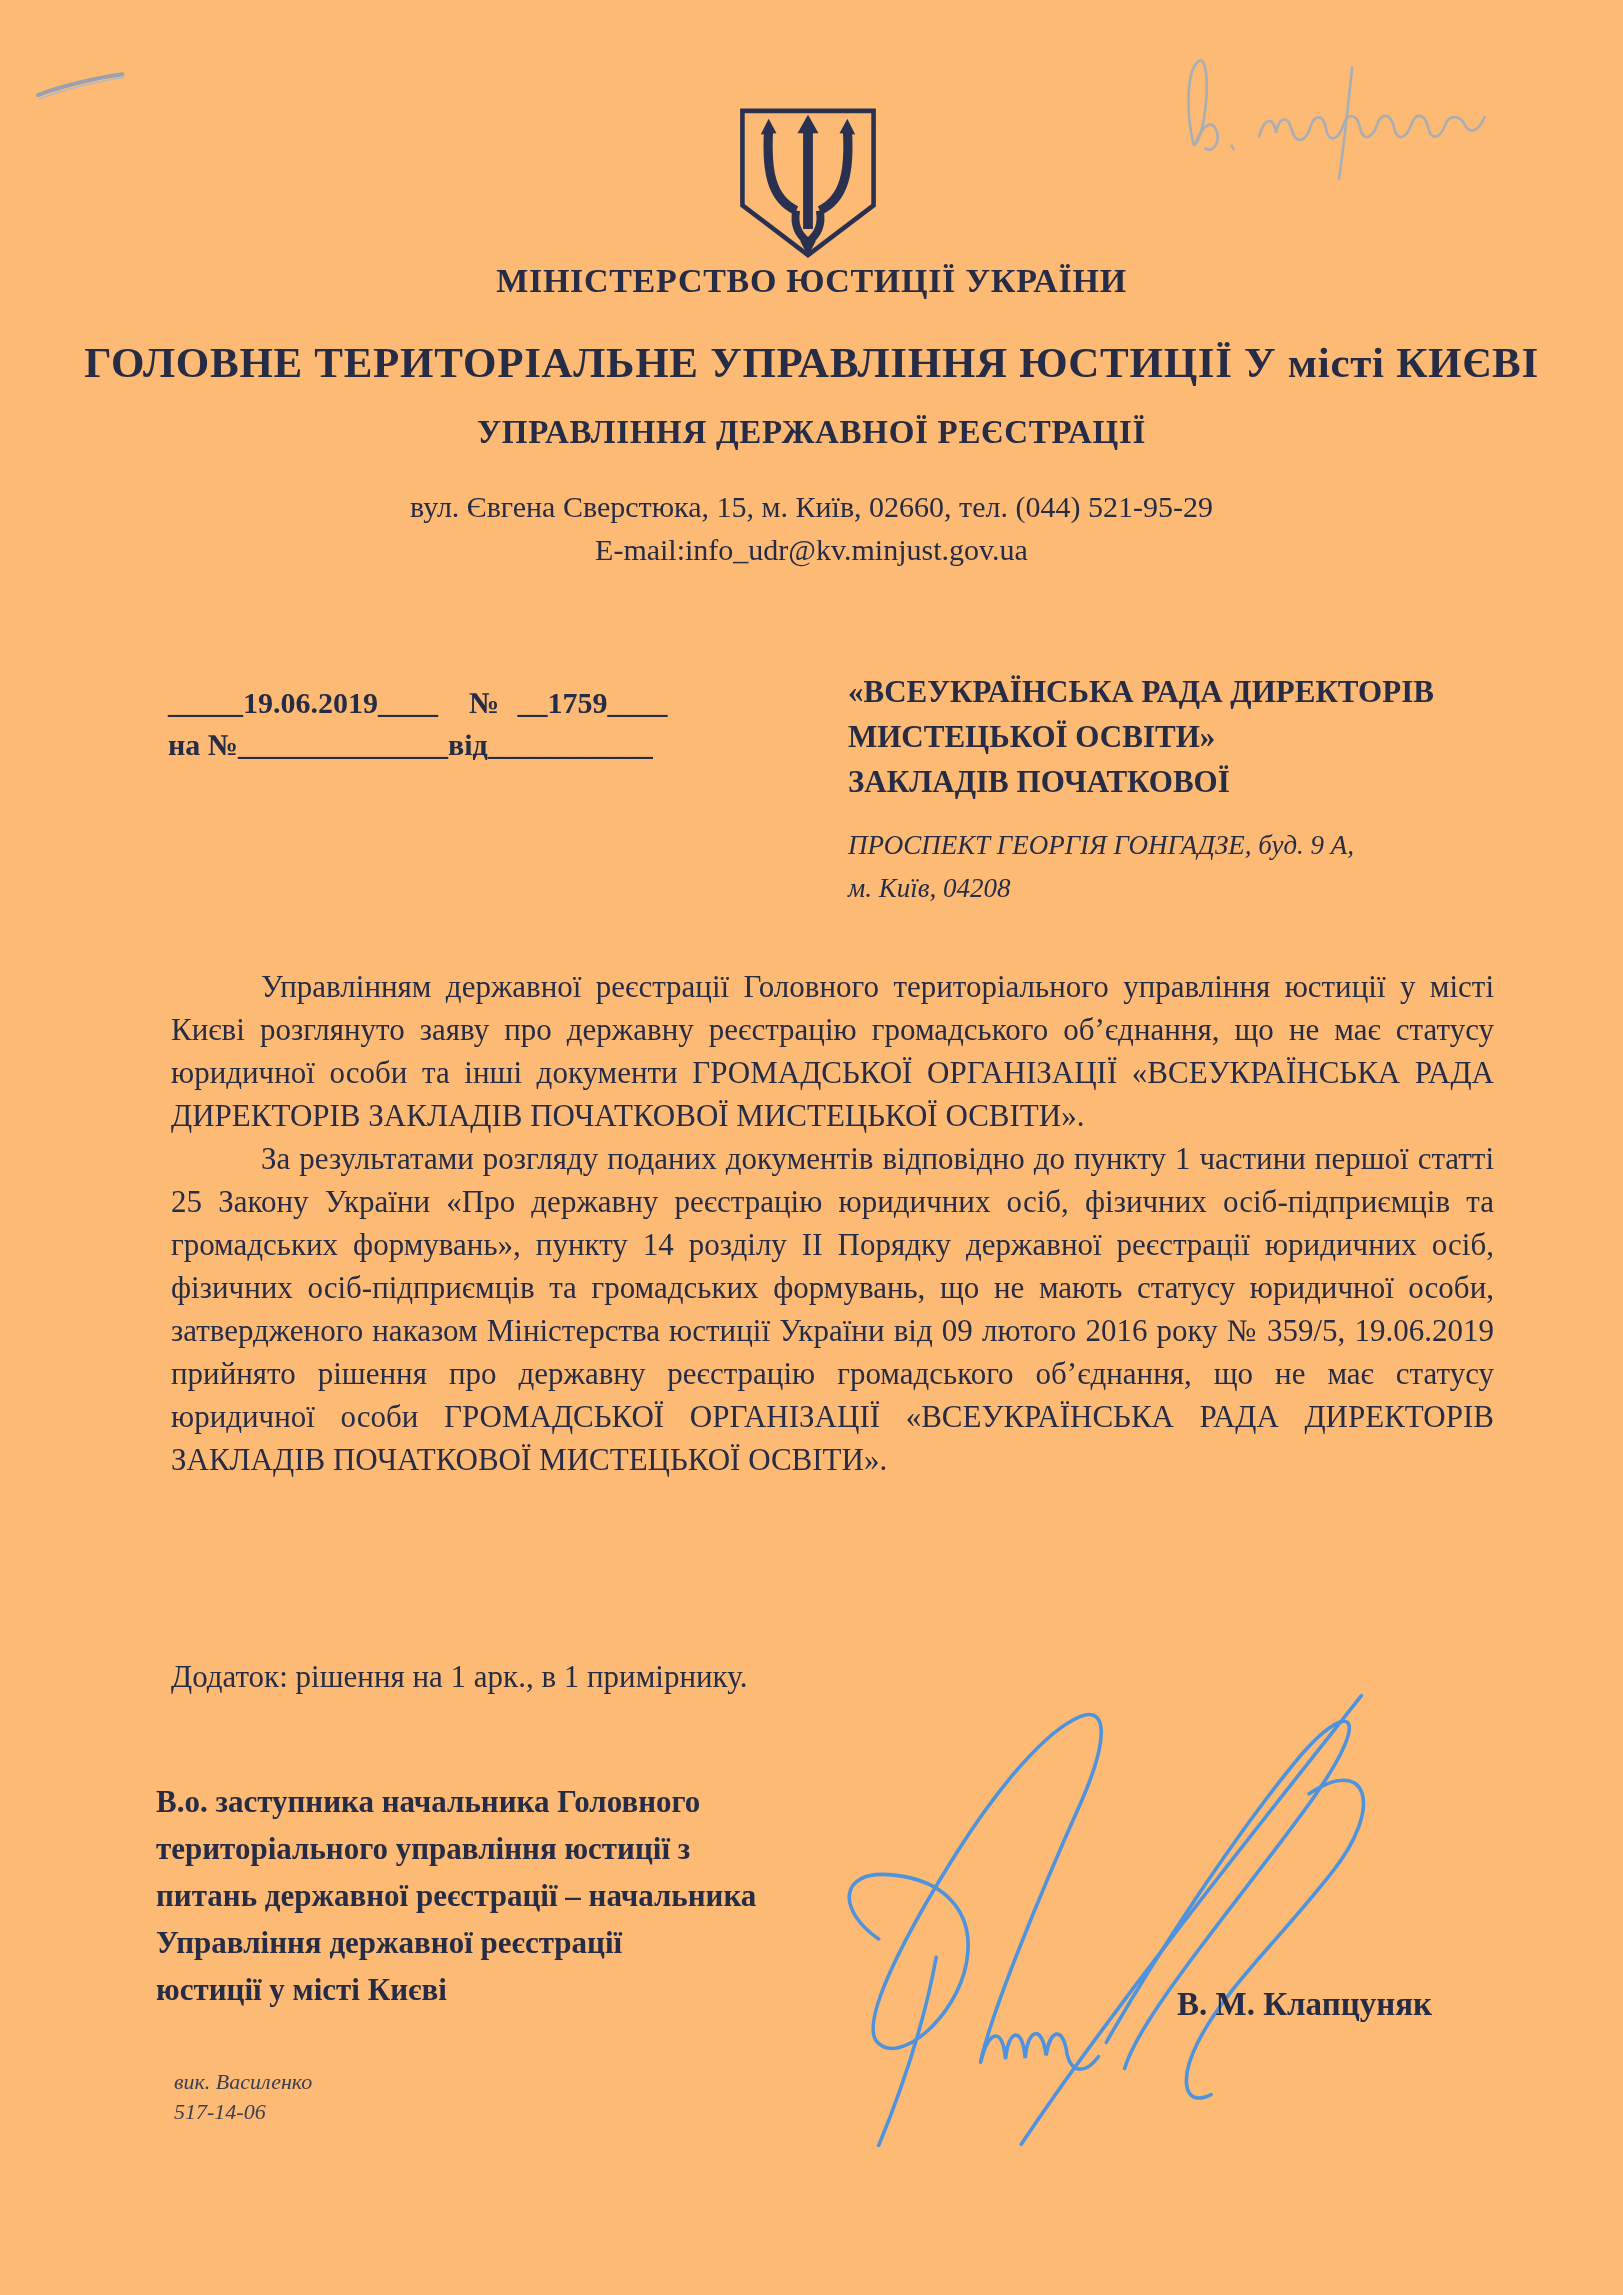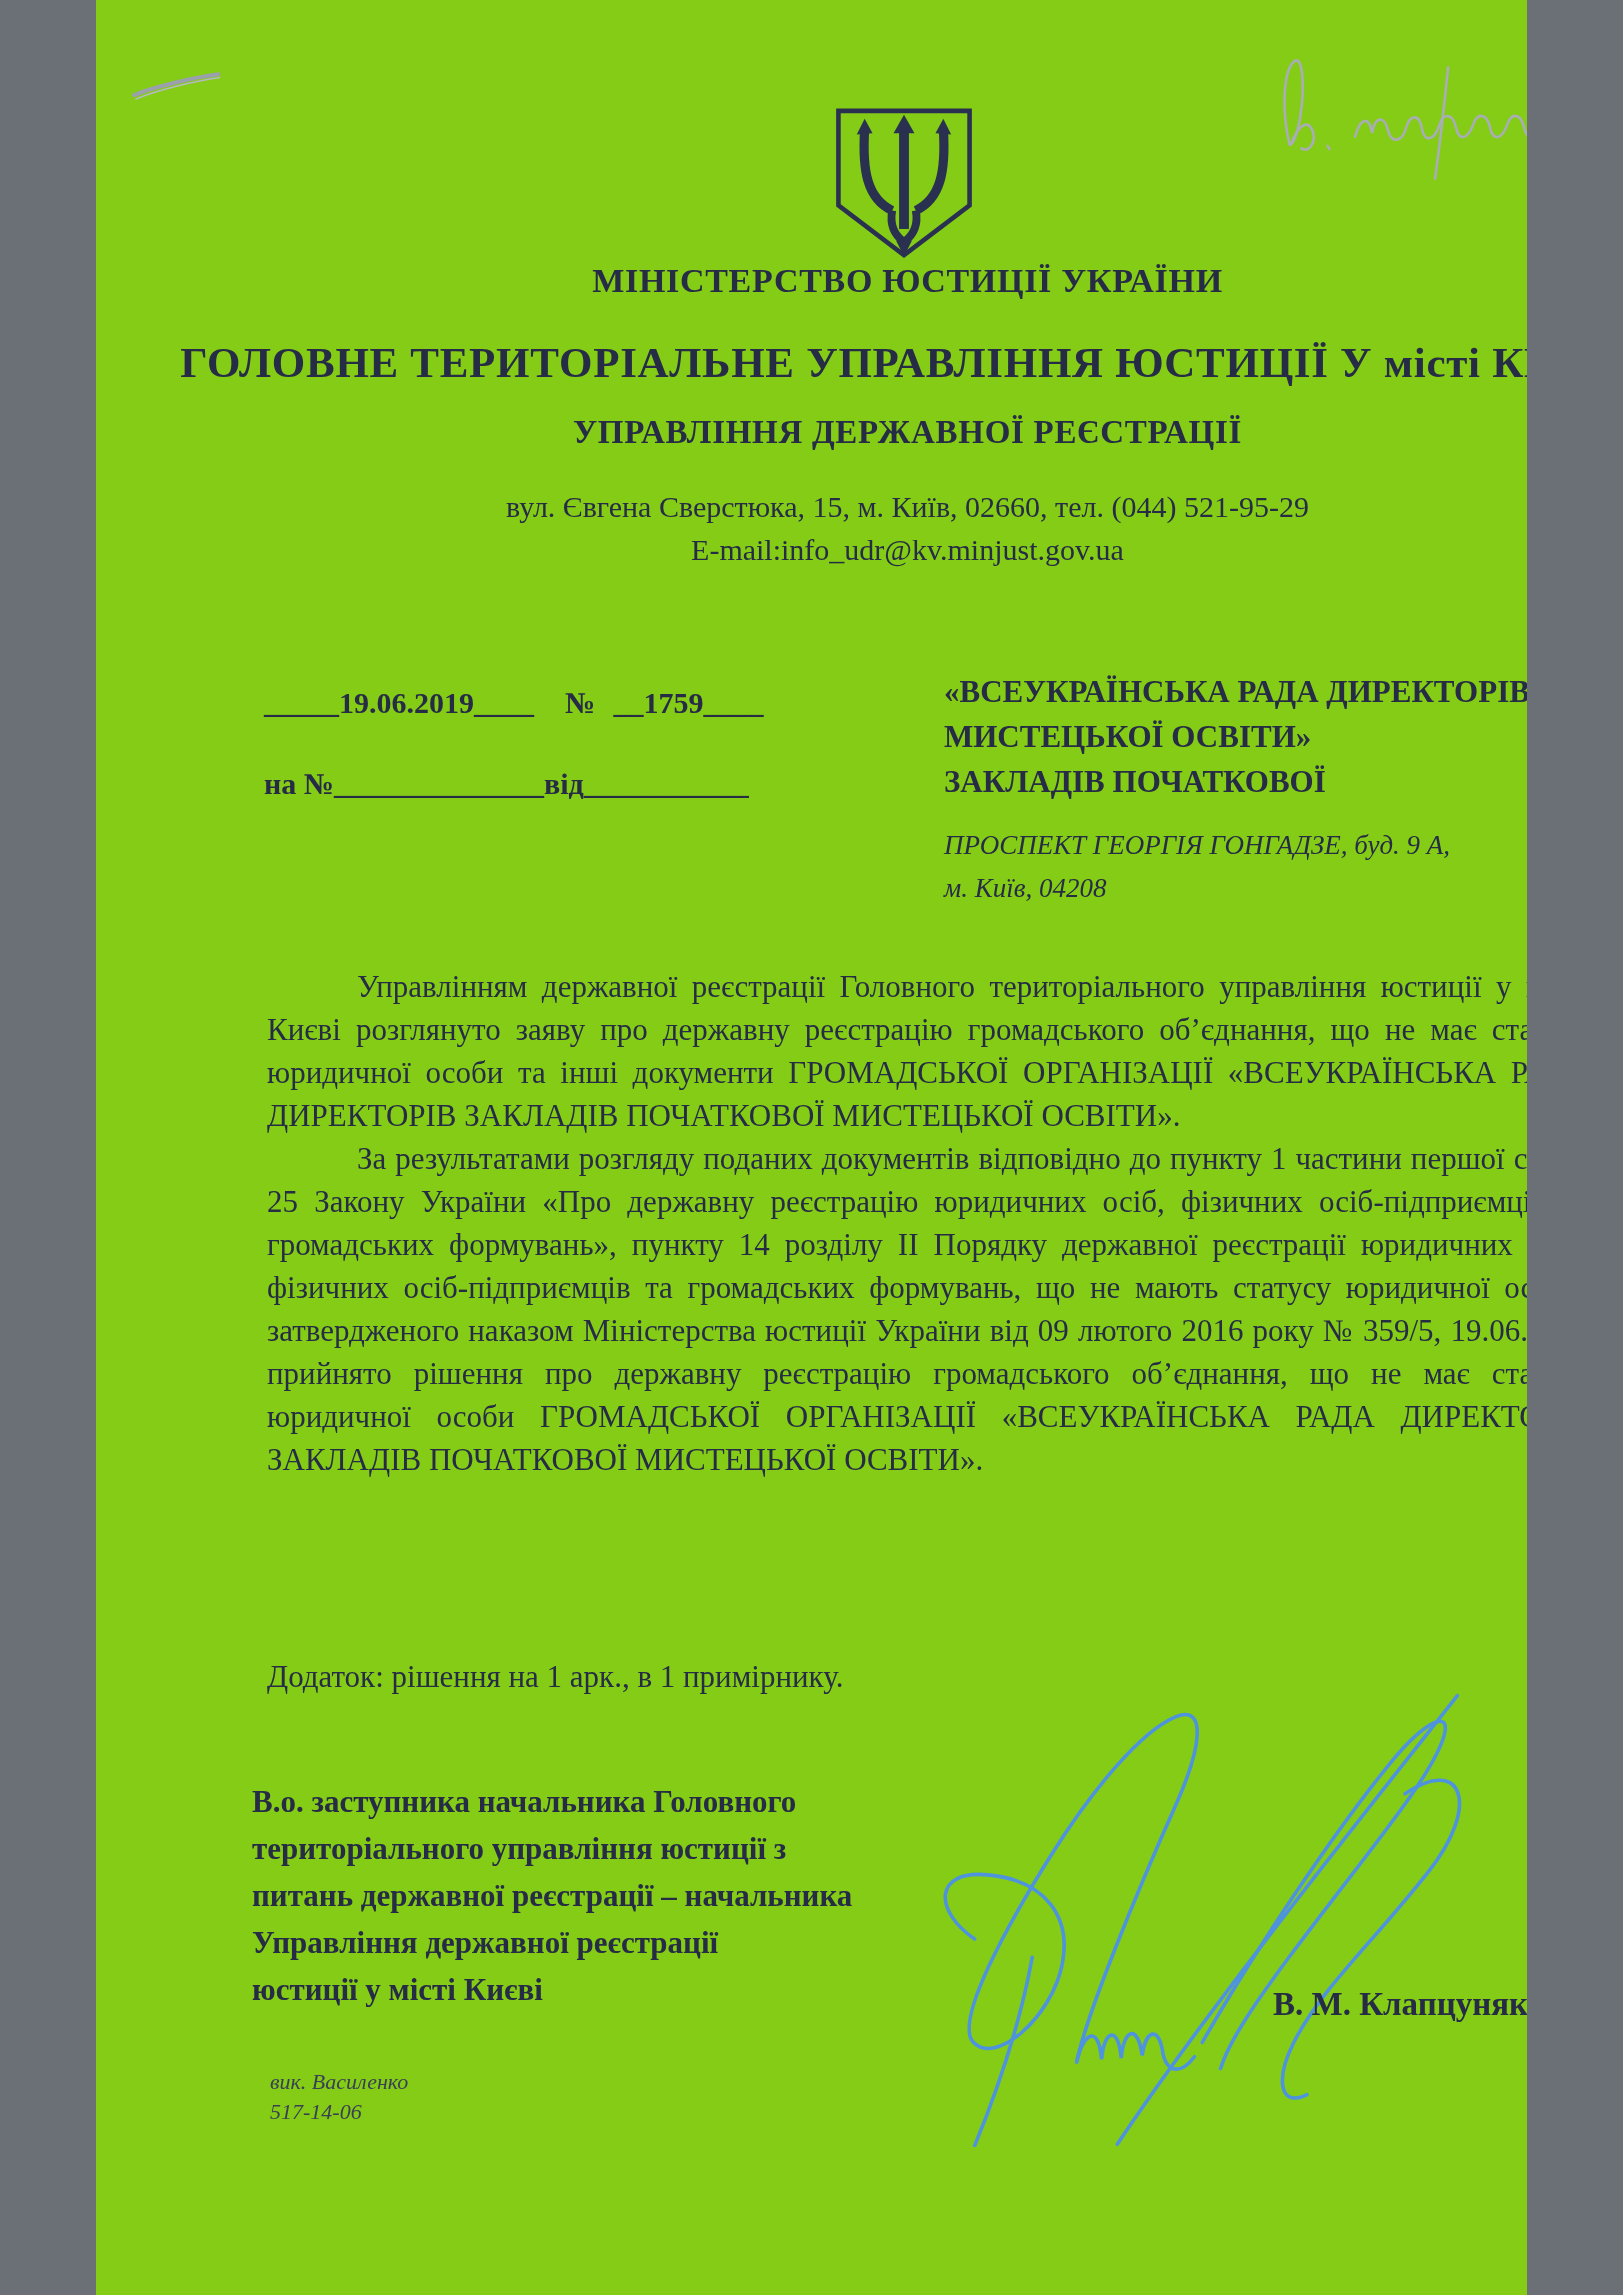--- a/index.html
+++ b/index.html
@@ -1,38 +1,38 @@
 <!DOCTYPE html>
 <html lang="uk" style="font-size:10.5px"><head>
 <meta charset="utf-8">
 <style>
   html, body { margin:0; padding:0; background:#6b6f76; }
   .page {
     position:relative;
-    width:1431px; height:2295px;
+    width:1623px; height:2295px;
     margin:0 auto;
-    background:#84cc16;
+    background:#fdba74;
     font-family:"Liberation Serif", serif;
     color:#262c45;
     overflow:hidden;
   }
   .abs { position:absolute; }
   .center-line {
     position:absolute; left:0; width:1623px;
     text-align:center; white-space:nowrap;
   }
   .hdr-bold { font-weight:bold; letter-spacing:0.7px; }
   .ministry    { top:262px; font-size:34px; }
   .directorate { top:338px; font-size:43px; }
   .division    { top:414px; font-size:33px; }
   .org-address { top:490px; font-size:30px; font-weight:normal; letter-spacing:0; }
   .org-email   { top:533px; font-size:30px; font-weight:normal; letter-spacing:0; }
 
   .ref-block { left:168px; top:686px; font-size:30px; font-weight:bold; white-space:nowrap; }
-  .ref-line2 { left:168px; top:767px; font-size:30px; font-weight:bold; white-space:nowrap; }
+  .ref-line2 { left:168px; top:728px; font-size:30px; font-weight:bold; white-space:nowrap; }
   .ref-gap-a { margin-left:31px; }
   .ref-gap-b { margin-left:18.3px;text-align:center; }
 
   .recipient { left:848px; top:669px; width:694px; }
   .recipient-name { font-weight:bold; font-size:31px; line-height:45px; }
   .recipient-addr { margin-top:19.6px; font-style:italic; font-size:27px; line-height:43px; }
 
   .bodytext {
     left:171px; top:965px; width:1323px;
     font-size:31px; line-height:43px; text-align:justify;

